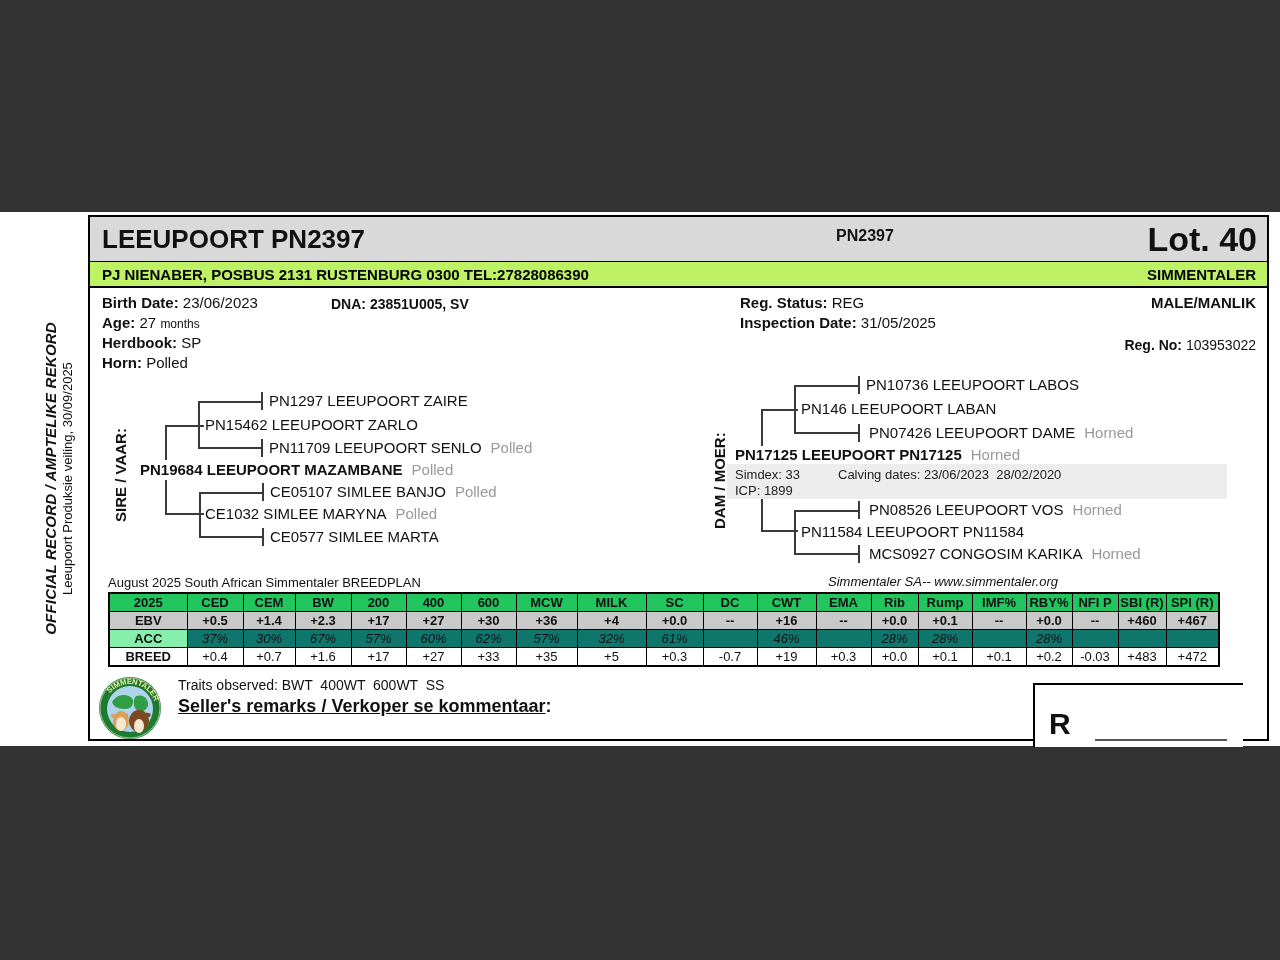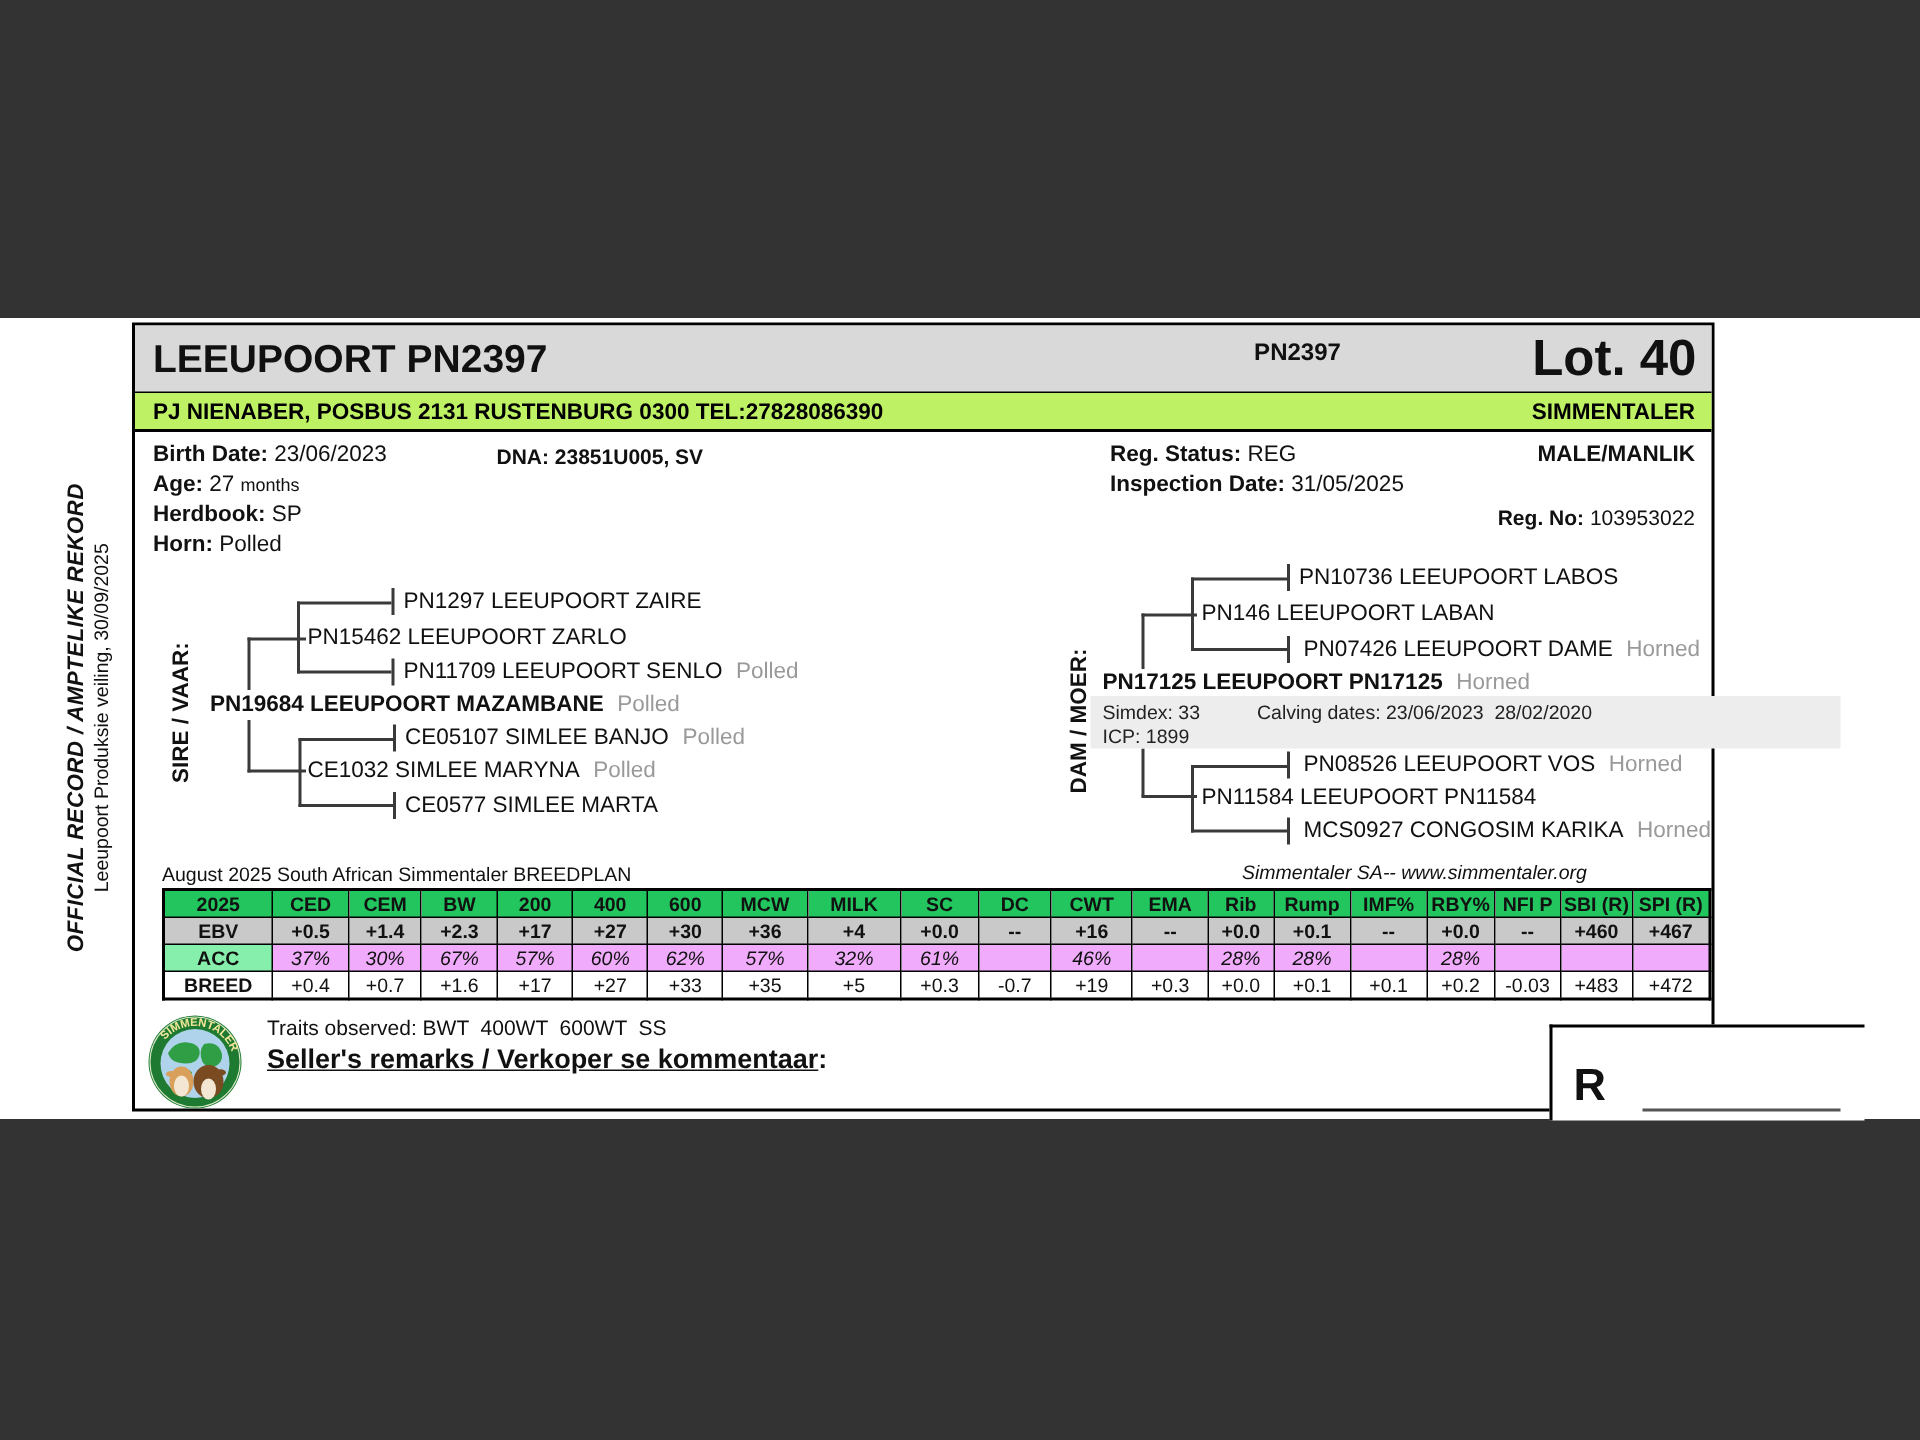--- a/index.html
+++ b/index.html
@@ -8,21 +8,21 @@
     background:#333333;
     font-family:"Liberation Sans", sans-serif;
     -webkit-font-smoothing:antialiased;
   }
   .page{position:absolute;left:0;top:212px;width:1280px;height:534px;background:#ffffff;}
   
   .side-label{position:absolute;left:42px;top:455px;width:377px;transform:rotate(-90deg);transform-origin:0 0;text-align:center;}
   .side-label .l1{font-size:15px;font-weight:bold;font-style:italic;letter-spacing:.2px;color:#111;}
   .side-label .l2{font-size:13px;color:#111;margin-top:1px;}
 
-  .doc{position:absolute;left:88px;top:3px;width:1055px;height:526px;border:2px solid #000;background:#fff;box-sizing:border-box;}
+  .doc{position:absolute;left:88px;top:3px;width:1181px;height:526px;border:2px solid #000;background:#fff;box-sizing:border-box;}
 
   .titlebar{position:absolute;left:0;top:0;width:100%;height:45px;background:#d9d9d9;border-bottom:1px solid #000;box-sizing:border-box;}
   .title{position:absolute;left:12px;top:7px;font-size:26px;font-weight:bold;color:#111;}
   .tag{position:absolute;left:690px;top:10px;width:170px;text-align:center;font-size:16px;font-weight:bold;color:#111;}
   .lot{position:absolute;right:10px;top:3px;font-size:34px;font-weight:bold;color:#111;}
 
   .ownerbar{position:absolute;left:0;top:45px;width:100%;height:26px;background:#bef264;border-bottom:2px solid #000;box-sizing:border-box;}
   .owner{position:absolute;left:12px;top:4px;font-size:15px;font-weight:bold;}
   .breedname{position:absolute;right:11px;top:4px;font-size:15px;font-weight:bold;}
 
@@ -46,21 +46,21 @@
   .statstrip span{position:absolute;font-size:13px;color:#222;white-space:pre;}
 
   .cap-left{position:absolute;left:18px;top:358px;font-size:13px;color:#111;}
   .cap-right{position:absolute;left:738px;top:357px;font-size:13px;font-style:italic;color:#111;}
 
   table.bp{border-collapse:collapse;position:absolute;left:18px;top:375px;table-layout:fixed;border:2px solid #000;background:#fff;}
   .bp th,.bp td{border:1px solid #000;text-align:center;font-size:13px;height:17px;padding:0 1px;overflow:hidden;white-space:nowrap;color:#111;}
   .bp thead th{background:#22c55e;font-weight:bold;}
   .bp tr.r-ebv th,.bp tr.r-ebv td{background:#c9c9c9;font-weight:bold;}
   .bp tr.r-acc th{background:#86efac;font-weight:bold;}
-  .bp tr.r-acc td{background:#f0abfc;font-style:italic;font-weight:normal;}
+  .bp tr.r-acc td{background:#0f766e;font-style:italic;font-weight:normal;}
   .bp tr.r-breed th{font-weight:bold;}
   .bp tr.r-breed td{font-weight:normal;}
 
   .traits{position:absolute;left:88px;top:460px;font-size:14px;white-space:pre;color:#111;}
   .remarks{position:absolute;left:88px;top:479px;font-size:18px;font-weight:bold;color:#111;}
   .remarks .ul{text-decoration:underline;}
   .logo{position:absolute;left:8px;top:459px;}
 
   .rbox{position:absolute;left:943px;top:466px;width:210px;height:64px;background:#fff;border-left:2px solid #000;border-top:2px solid #000;box-sizing:border-box;}
   .rbox .cur{position:absolute;left:14px;top:22px;font-size:30px;font-weight:bold;color:#111;}

